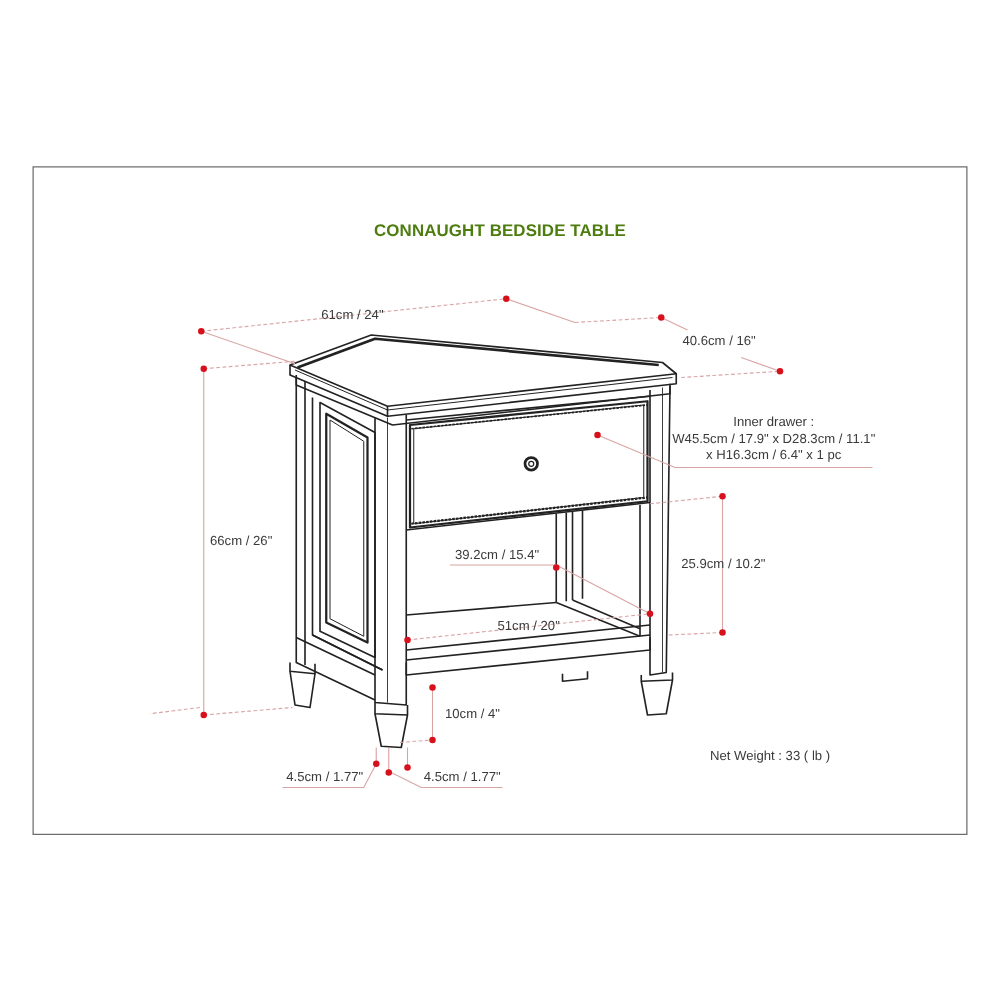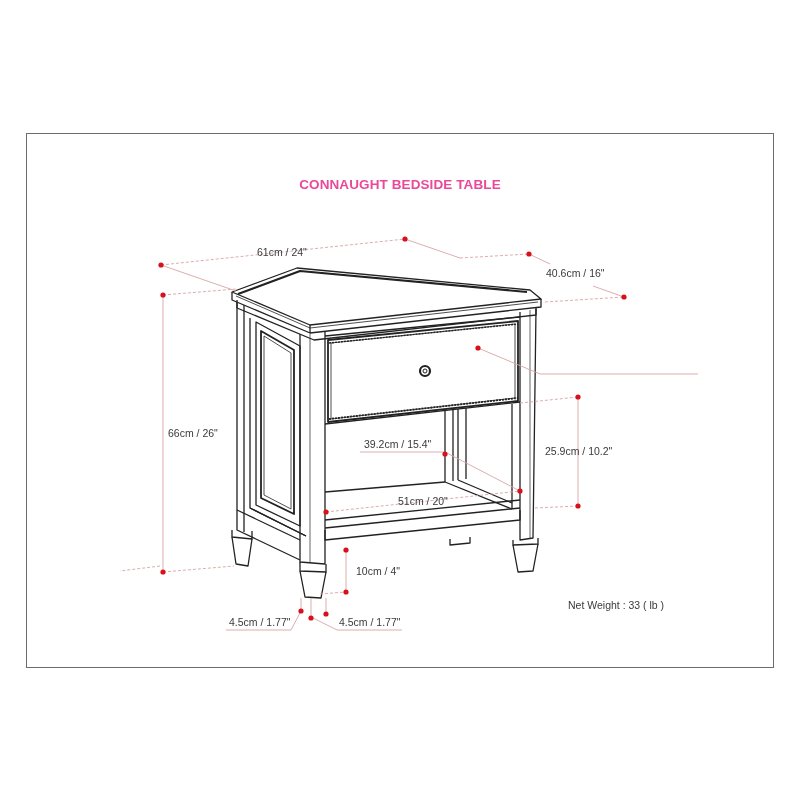--- a/index.html
+++ b/index.html
@@ -3,21 +3,21 @@
 <meta charset="utf-8">
 <style>
   html, body { margin:0; padding:0; background:#ffffff; }
   body { width:800px; height:800px; position:relative; overflow:hidden;
          font-family:"Liberation Sans", "DejaVu Sans", sans-serif; }
   #stage { position:absolute; left:0; top:0; width:800px; height:800px; }
   .frame { position:absolute; left:26px; top:133px; width:748px; height:535px;
            border:1.5px solid #6d6d6d; box-sizing:border-box; }
   .lbl { position:absolute; font-size:10.5px; color:#3a3a3a; white-space:nowrap; line-height:1.25; }
   .title { position:absolute; left:0; width:800px; top:177px; text-align:center;
-           font-weight:bold; font-size:13.5px; color:#ec4899; letter-spacing:0.1px; }
+           font-weight:bold; font-size:13.5px; color:#4d7c0f; letter-spacing:0.1px; }
   .center { text-align:center; }
 </style>
 </head>
 <body>
 
 <div id="stage">
 
   <div class="frame"></div>
 
   <div class="title">CONNAUGHT BEDSIDE TABLE</div>
@@ -153,20 +153,25 @@
       <circle cx="301" cy="611" r="2.6"></circle>
       <circle cx="311" cy="618" r="2.6"></circle>
       <circle cx="326" cy="614" r="2.6"></circle>
     </g>
   </svg>
 
   <div class="lbl" style="left:257px;top:246px;">61cm / 24"</div>
   <div class="lbl" style="left:546px;top:267px;">40.6cm / 16"</div>
   <div class="lbl" style="left:168px;top:427px;">66cm / 26"</div>
 
+  <div class="lbl center" style="left:537px;top:332px;width:164px;">
+    <div>Inner drawer :</div>
+    <div>W45.5cm / 17.9" x D28.3cm / 11.1"</div>
+    <div>x H16.3cm / 6.4" x 1 pc</div>
+  </div>
 
   <div class="lbl" style="left:364px;top:438px;">39.2cm / 15.4"</div>
   <div class="lbl" style="left:398px;top:495px;">51cm / 20"</div>
   <div class="lbl" style="left:545px;top:445px;">25.9cm / 10.2"</div>
   <div class="lbl" style="left:356px;top:565px;">10cm / 4"</div>
   <div class="lbl" style="left:229px;top:616px;">4.5cm / 1.77"</div>
   <div class="lbl" style="left:339px;top:616px;">4.5cm / 1.77"</div>
 
   <div class="lbl" style="left:568px;top:599px;">Net Weight : 33 ( lb )</div>
 </div>

